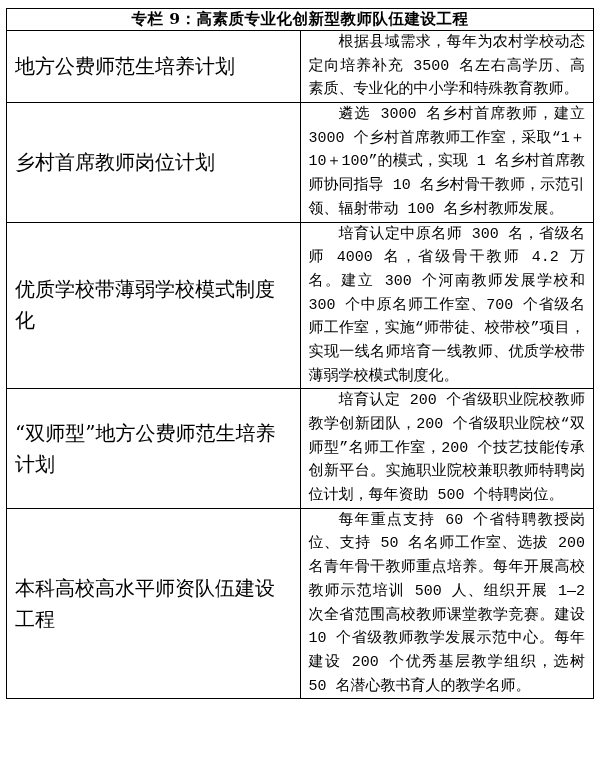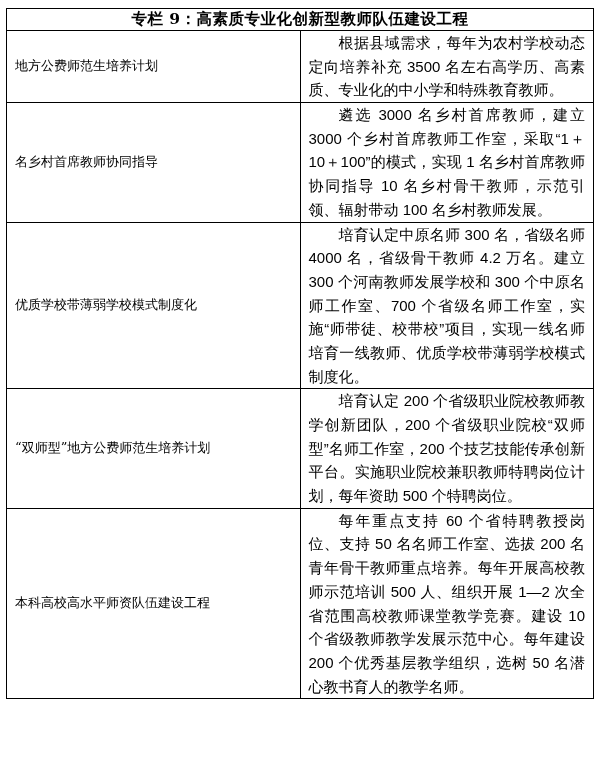--- a/index.html
+++ b/index.html
@@ -33,33 +33,33 @@
   .title-cell {
     text-align: center;
     font-weight: bold;
     font-size: 15.5px;
     padding: 7px 4px 8px 4px;
     letter-spacing: 0.5px;
     font-family: "DejaVu Serif", "Liberation Serif", serif;
   }
   .label-cell {
     width: 146px;
-    font-size: 13px;
+    font-size: 20px;
     line-height: 1.55;
     text-align: left;
     font-family: "DejaVu Serif", "Liberation Serif", serif;
     vertical-align: middle;
     padding: 6px 4px 6px 6px;
   }
   .content-cell {
     font-size: 15px;
     line-height: 1.58;
     text-align: justify;
     text-justify: inter-ideograph;
-    font-family: Liberation Sans, sans-serif;
+    font-family: Liberation Mono, monospace;
     vertical-align: middle;
     padding: 7px 9px 8px 9px;
   }
   .content-cell p {
     margin: 0;
     text-indent: 2em;
   }
 </style>
 </head>
 <body>
@@ -72,21 +72,21 @@
       </tr>
 
       <tr>
         <td class="label-cell">地方公费师范生培养计划</td>
         <td class="content-cell">
           <p>根据县域需求，每年为农村学校动态定向培养补充 3500 名左右高学历、高素质、专业化的中小学和特殊教育教师。</p>
         </td>
       </tr>
 
       <tr>
-        <td class="label-cell">名乡村首席教师协同指导</td>
+        <td class="label-cell">乡村首席教师岗位计划</td>
         <td class="content-cell">
           <p>遴选 3000 名乡村首席教师，建立 3000 个乡村首席教师工作室，采取“1＋10＋100”的模式，实现 1 名乡村首席教师协同指导 10 名乡村骨干教师，示范引领、辐射带动 100 名乡村教师发展。</p>
         </td>
       </tr>
 
       <tr>
         <td class="label-cell">优质学校带薄弱学校模式制度化</td>
         <td class="content-cell">
           <p>培育认定中原名师 300 名，省级名师 4000 名，省级骨干教师 4.2 万名。建立 300 个河南教师发展学校和 300 个中原名师工作室、700 个省级名师工作室，实施“师带徒、校带校”项目，实现一线名师培育一线教师、优质学校带薄弱学校模式制度化。</p>
         </td>

